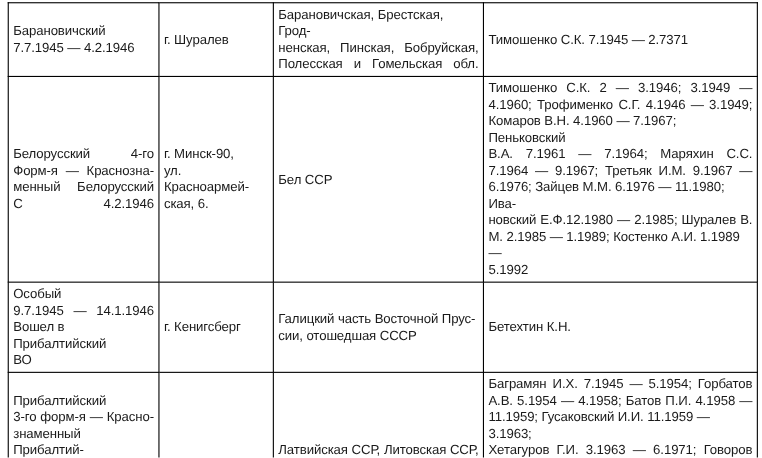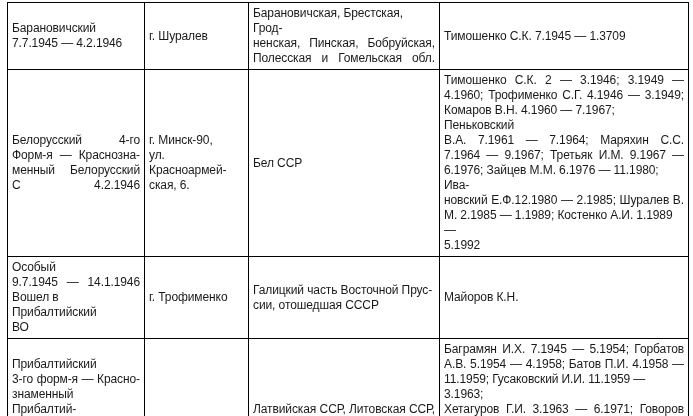--- a/index.html
+++ b/index.html
@@ -61,21 +61,21 @@
         <col class="c4">
     </colgroup>
     <tbody>
       <tr class="r1">
         <td>Барановичский
 7.7.1945 — 4.2.1946</td>
         <td>г. Шуралев</td>
         <td class="justify">Барановичская, Брестская, Грод-
 ненская, Пинская, Бобруйская,
 Полесская и Гомельская обл.</td>
-        <td>Тимошенко С.К. 7.1945 — 1.3709</td>
+        <td>Тимошенко С.К. 7.1945 — 2.7371</td>
       </tr>
       <tr class="r2">
         <td class="justify">Белорусский 4-го
 Форм-я — Краснозна-
 менный Белорусский
 С 4.2.1946</td>
         <td>г. Минск-90,
 ул. Красноармей-
 ская, 6.</td>
         <td>Бел ССР</td>
@@ -87,24 +87,24 @@
 6.1976; Зайцев М.М. 6.1976 — 11.1980; Ива-
 новский Е.Ф.12.1980 — 2.1985; Шуралев В.
 М. 2.1985 — 1.1989; Костенко А.И. 1.1989 —
 5.1992</td>
       </tr>
       <tr class="r3">
         <td class="justify">Особый
 9.7.1945 — 14.1.1946
 Вошел в Прибалтийский
 ВО</td>
-        <td>г. Трофименко</td>
+        <td>г. Кенигсберг</td>
         <td>Галицкий часть Восточной Прус-
 сии, отошедшая СССР</td>
-        <td>Майоров К.Н.</td>
+        <td>Бетехтин К.Н.</td>
       </tr>
       <tr class="r4">
         <td class="justify">Прибалтийский
 3-го форм-я — Красно-
 знаменный Прибалтий-
 ский
 С 9.7.1945. 29.1.1946 в
 него включён Особый
 ВО. 15.11.1991 преобра-
 зо-ван в Группу войск</td>

